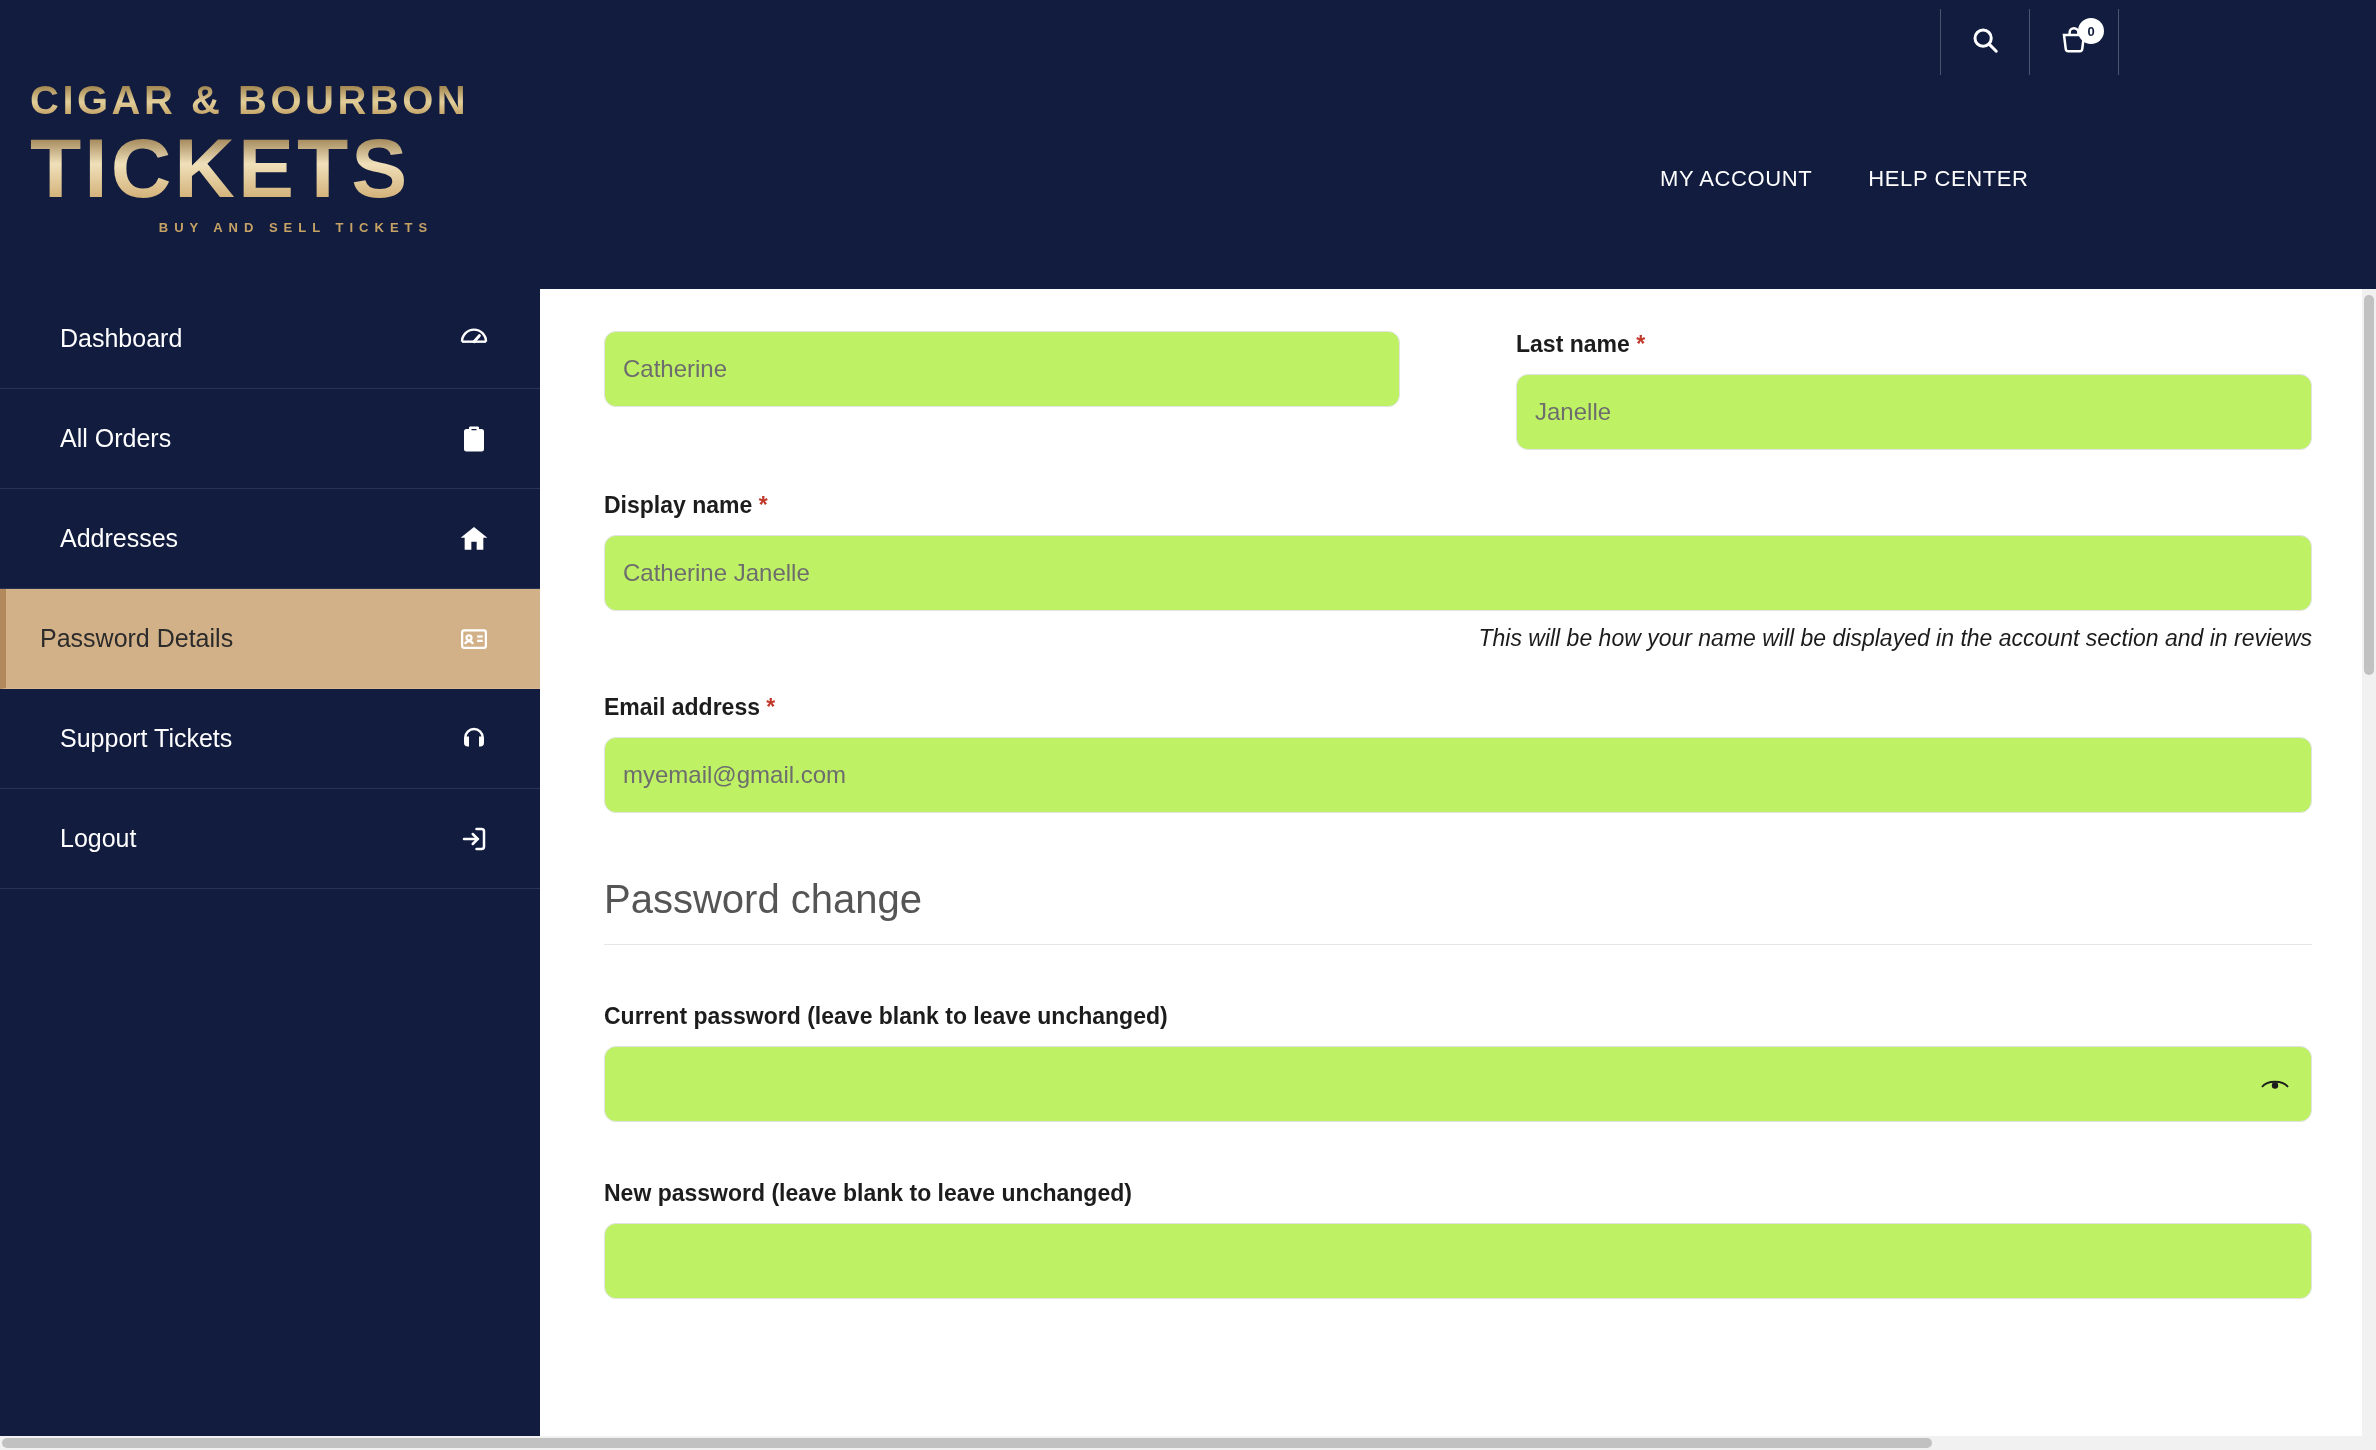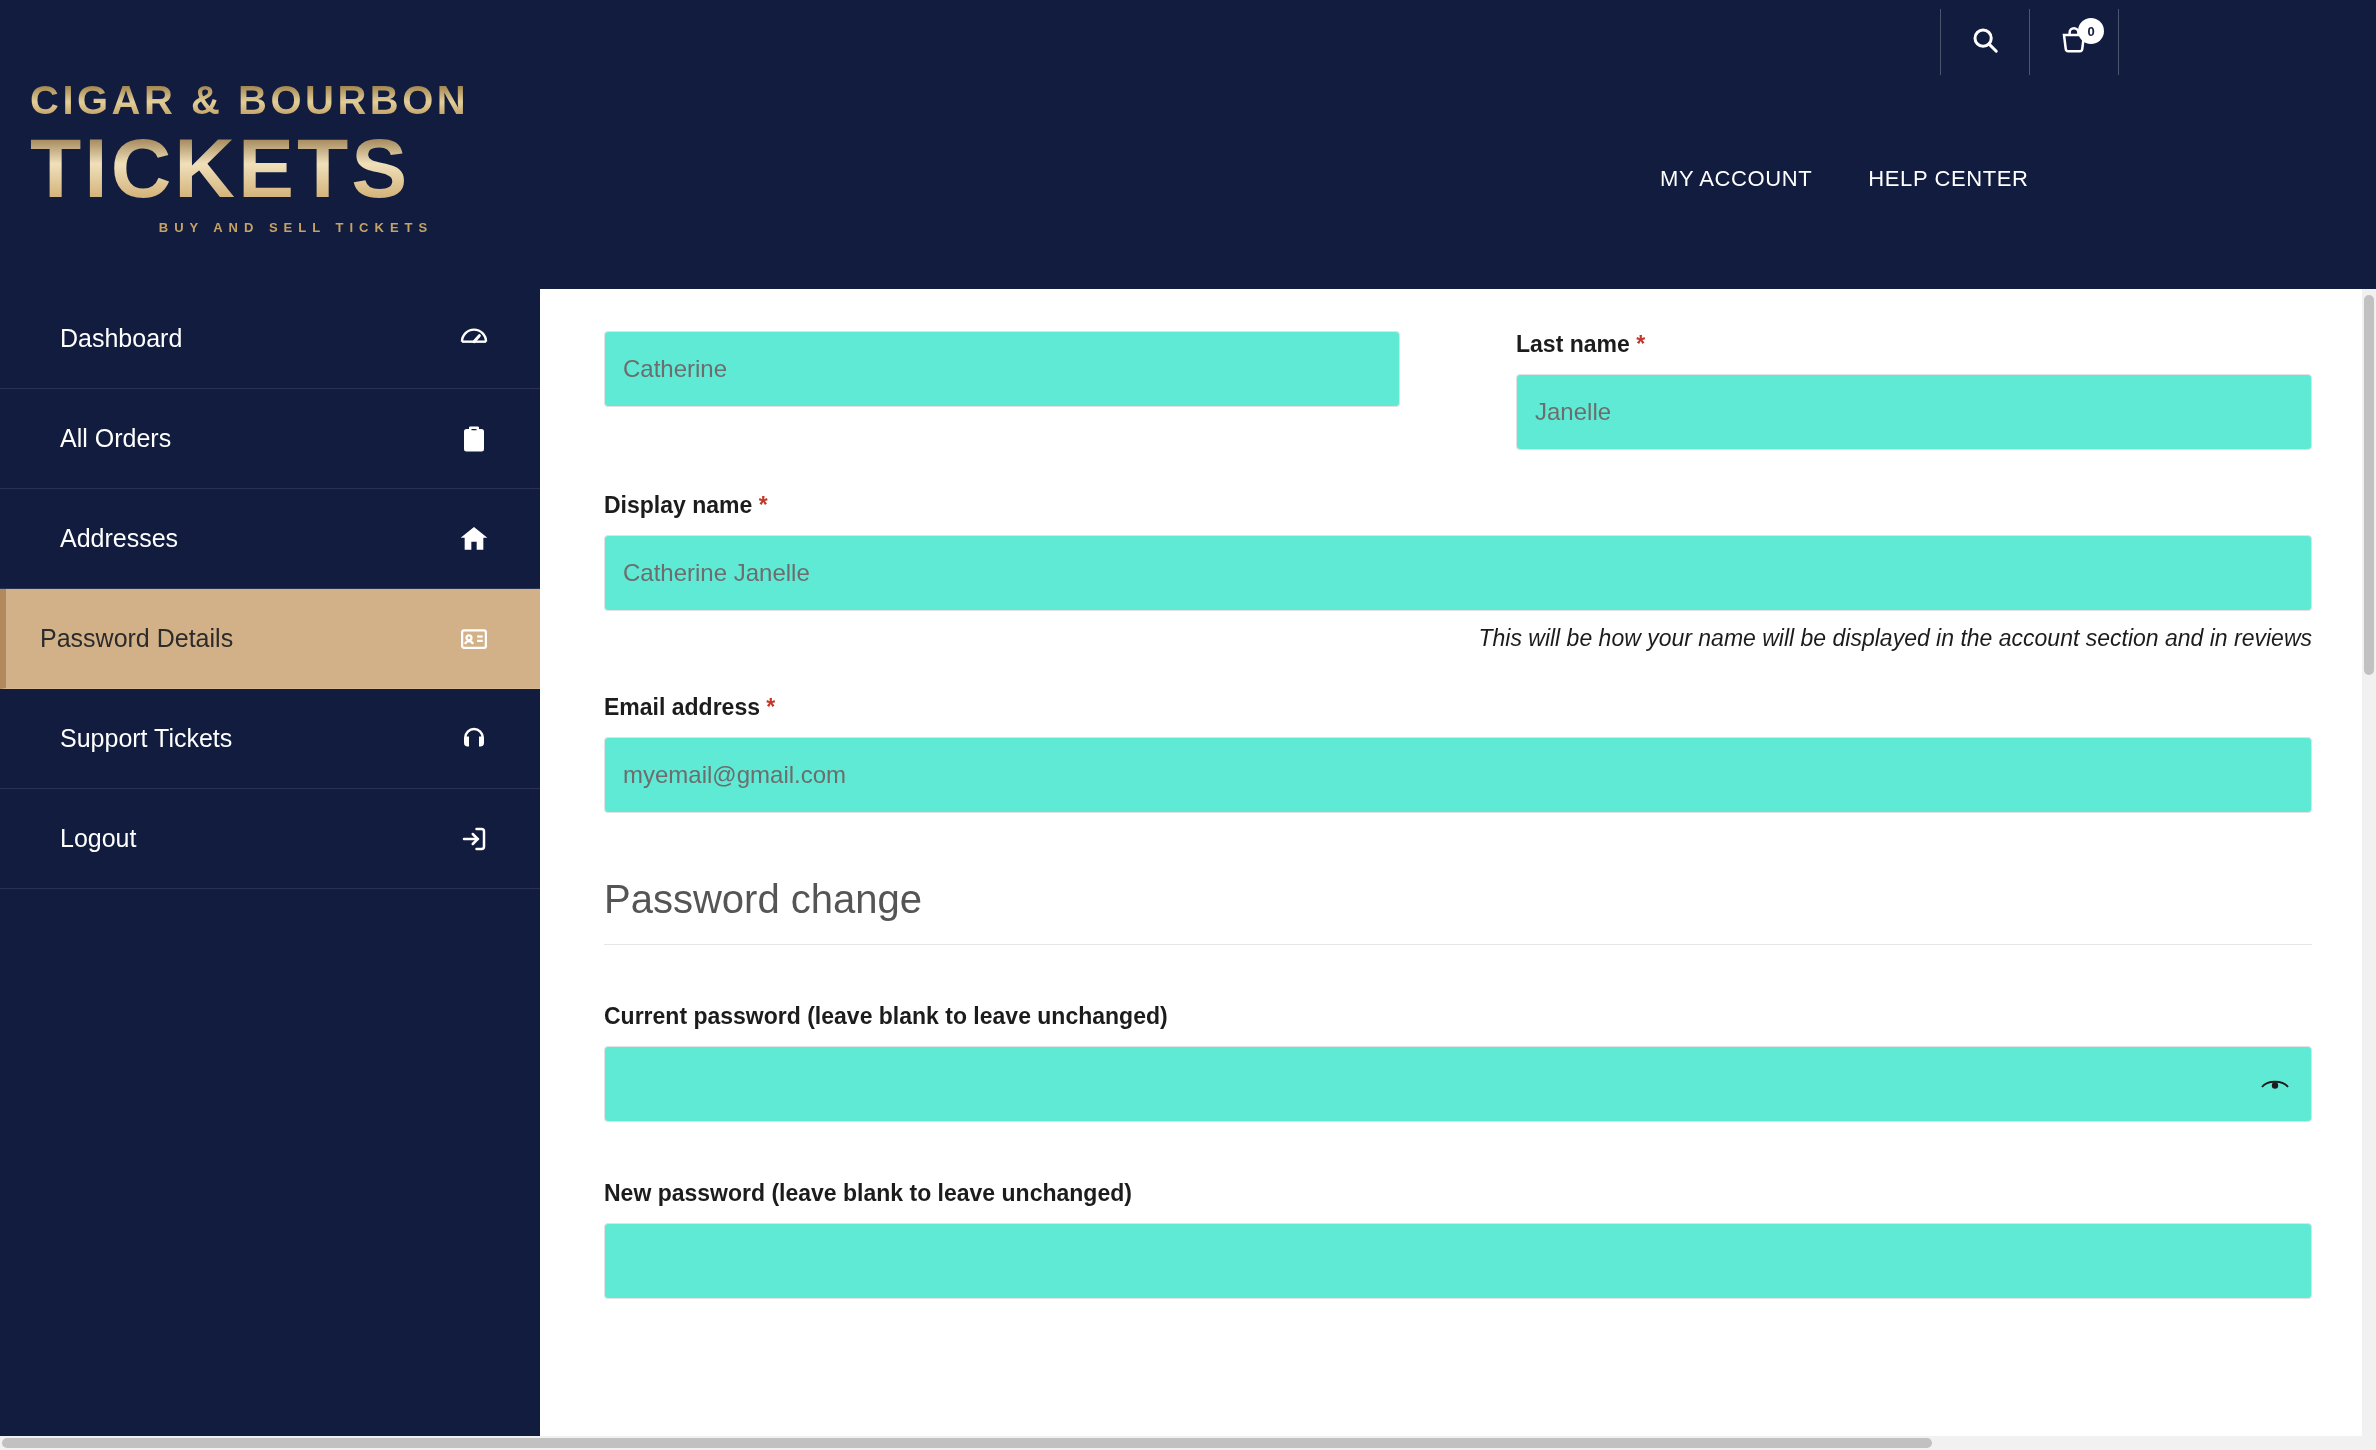--- a/index.html
+++ b/index.html
@@ -176,26 +176,26 @@
     font-weight: bold;
     color: #1c1c1c;
     margin-bottom: 16px;
   }
   .req { color: #c0392b; font-weight: bold; }
 
   .txt {
     width: 100%;
     height: 76px;
     border: 1px solid #e2e2e2;
-    border-radius: 4px;
+    border-radius: 12px;
     padding: 0 18px;
     font-size: 24px;
     color: #6d6d6d;
     font-family: "Liberation Sans", sans-serif;
-    background: #5eead4;
+    background: #bef264;
     outline: none;
   }
   .txt::placeholder { color: #6d6d6d; }
   .hint {
     font-style: italic;
     font-size: 23px;
     color: #1c1c1c;
     margin-top: 14px;
     text-align: right;
   }

